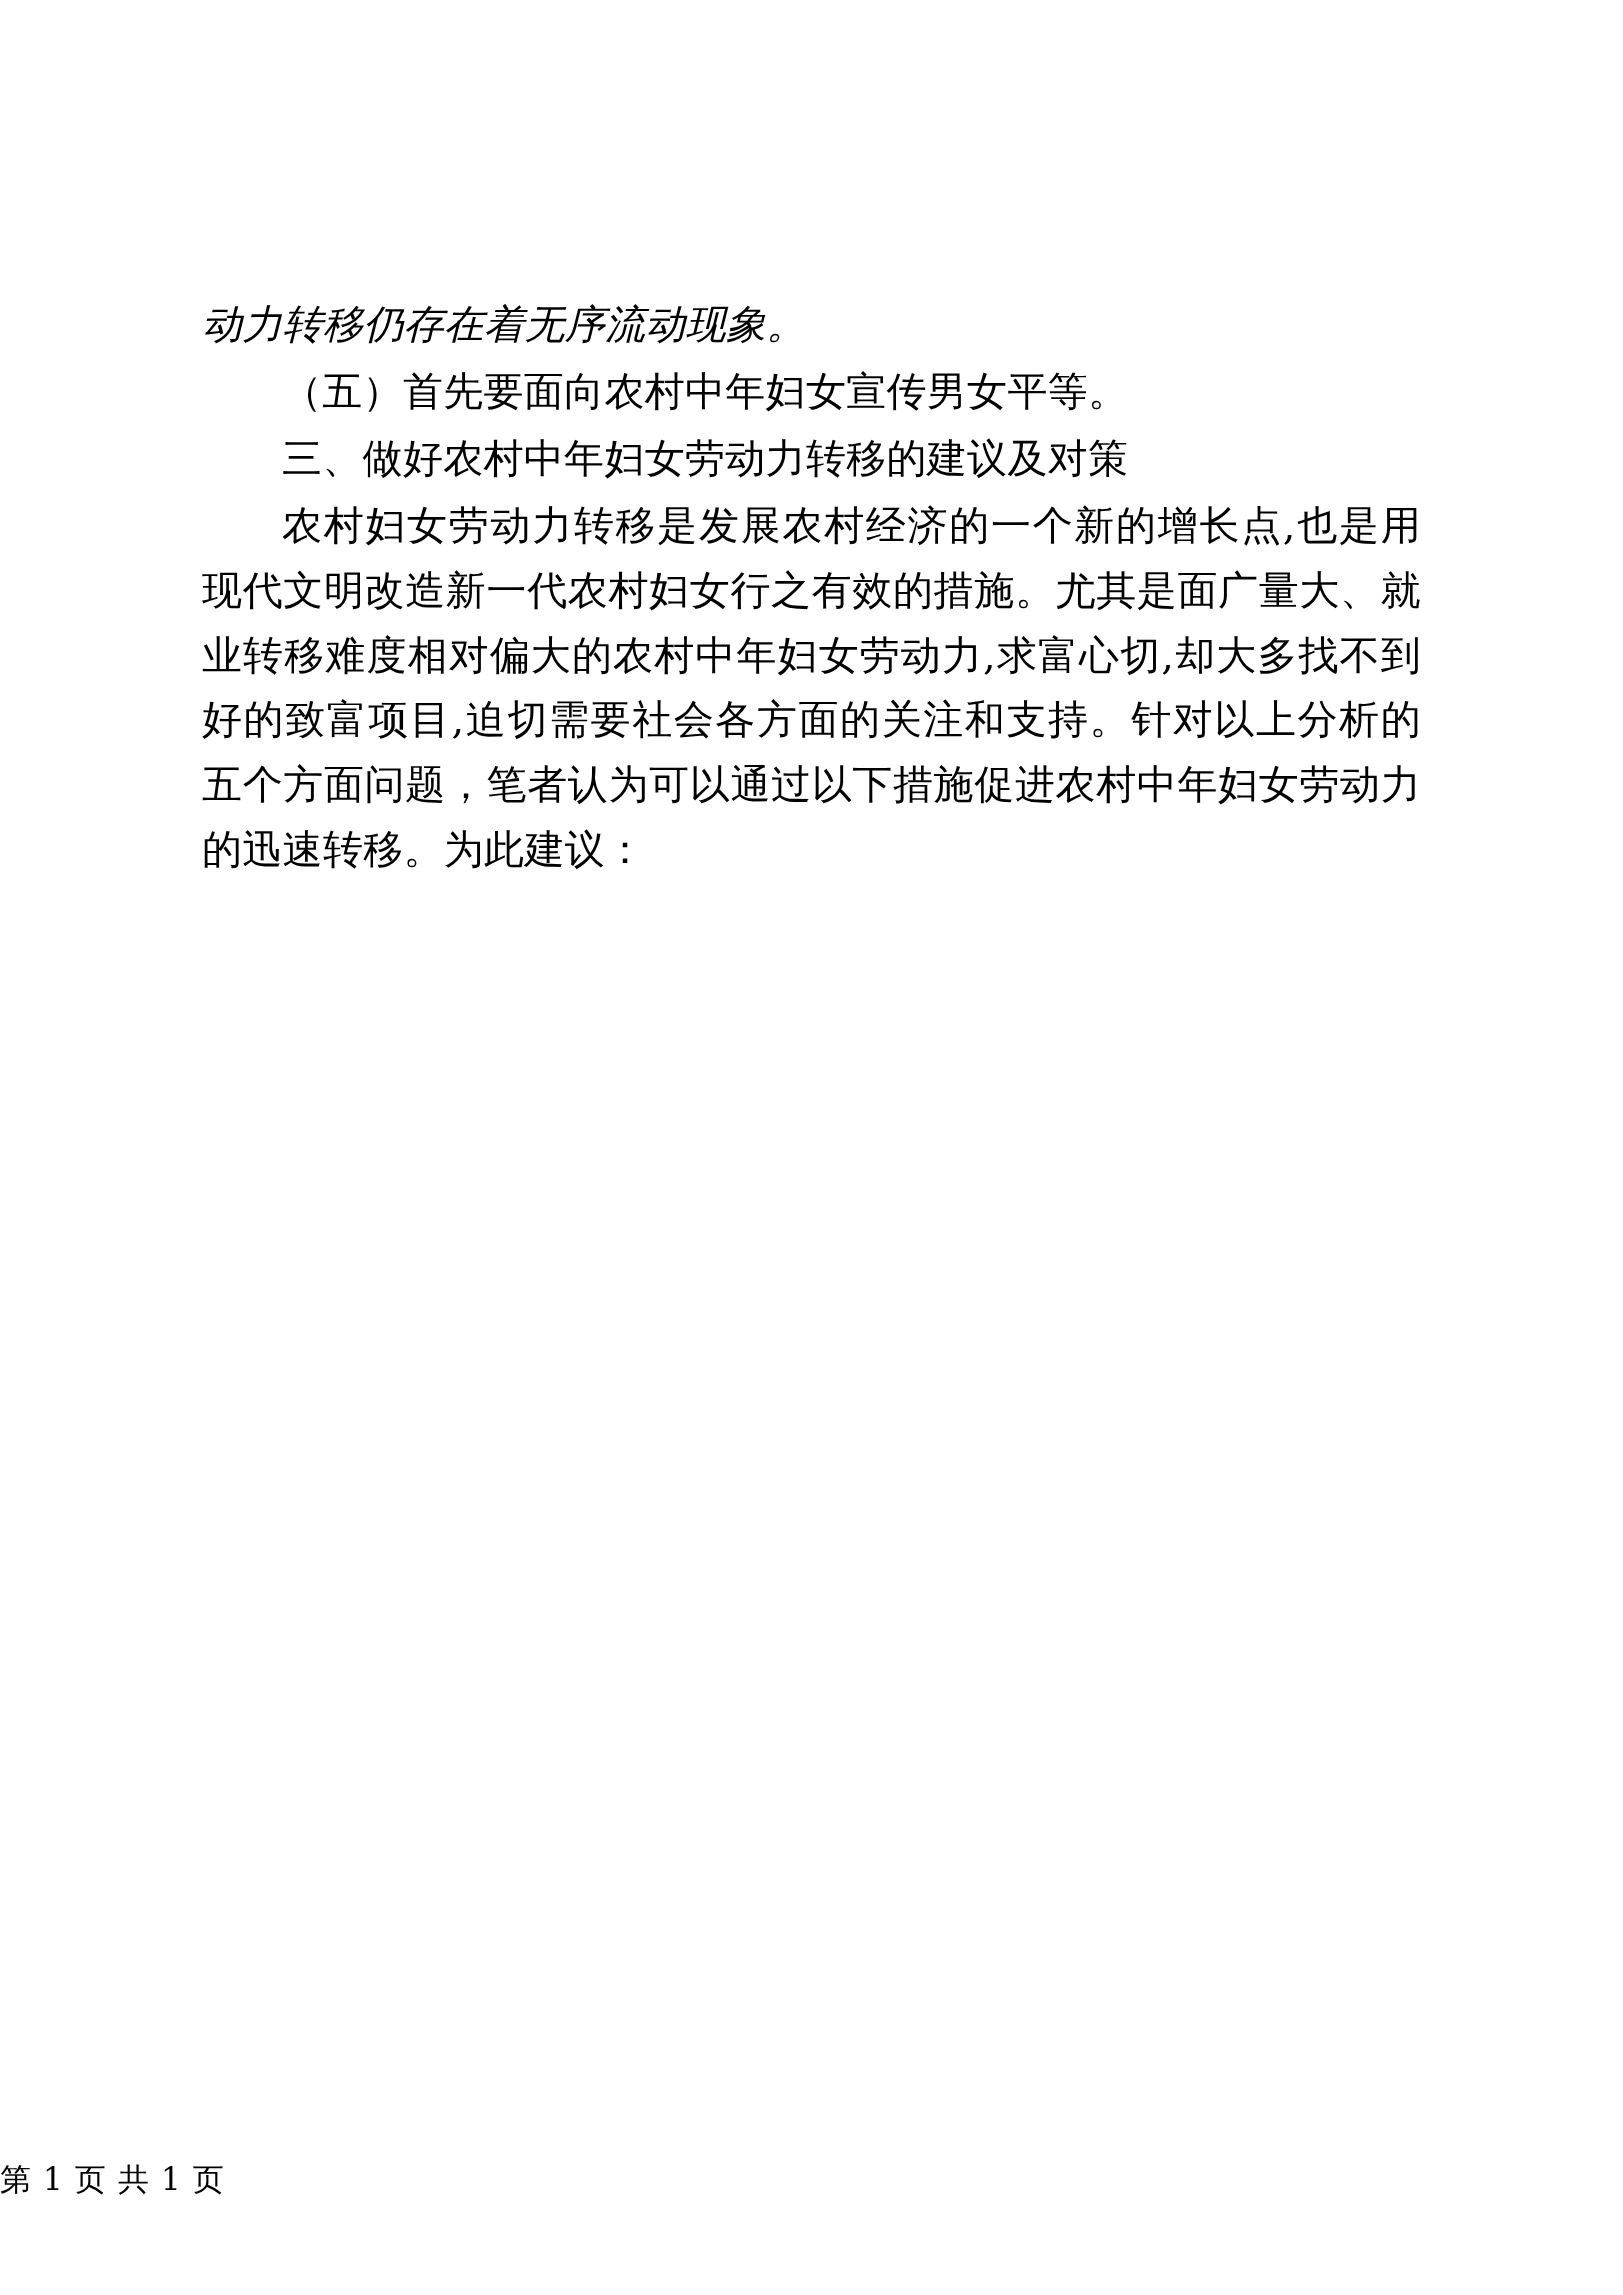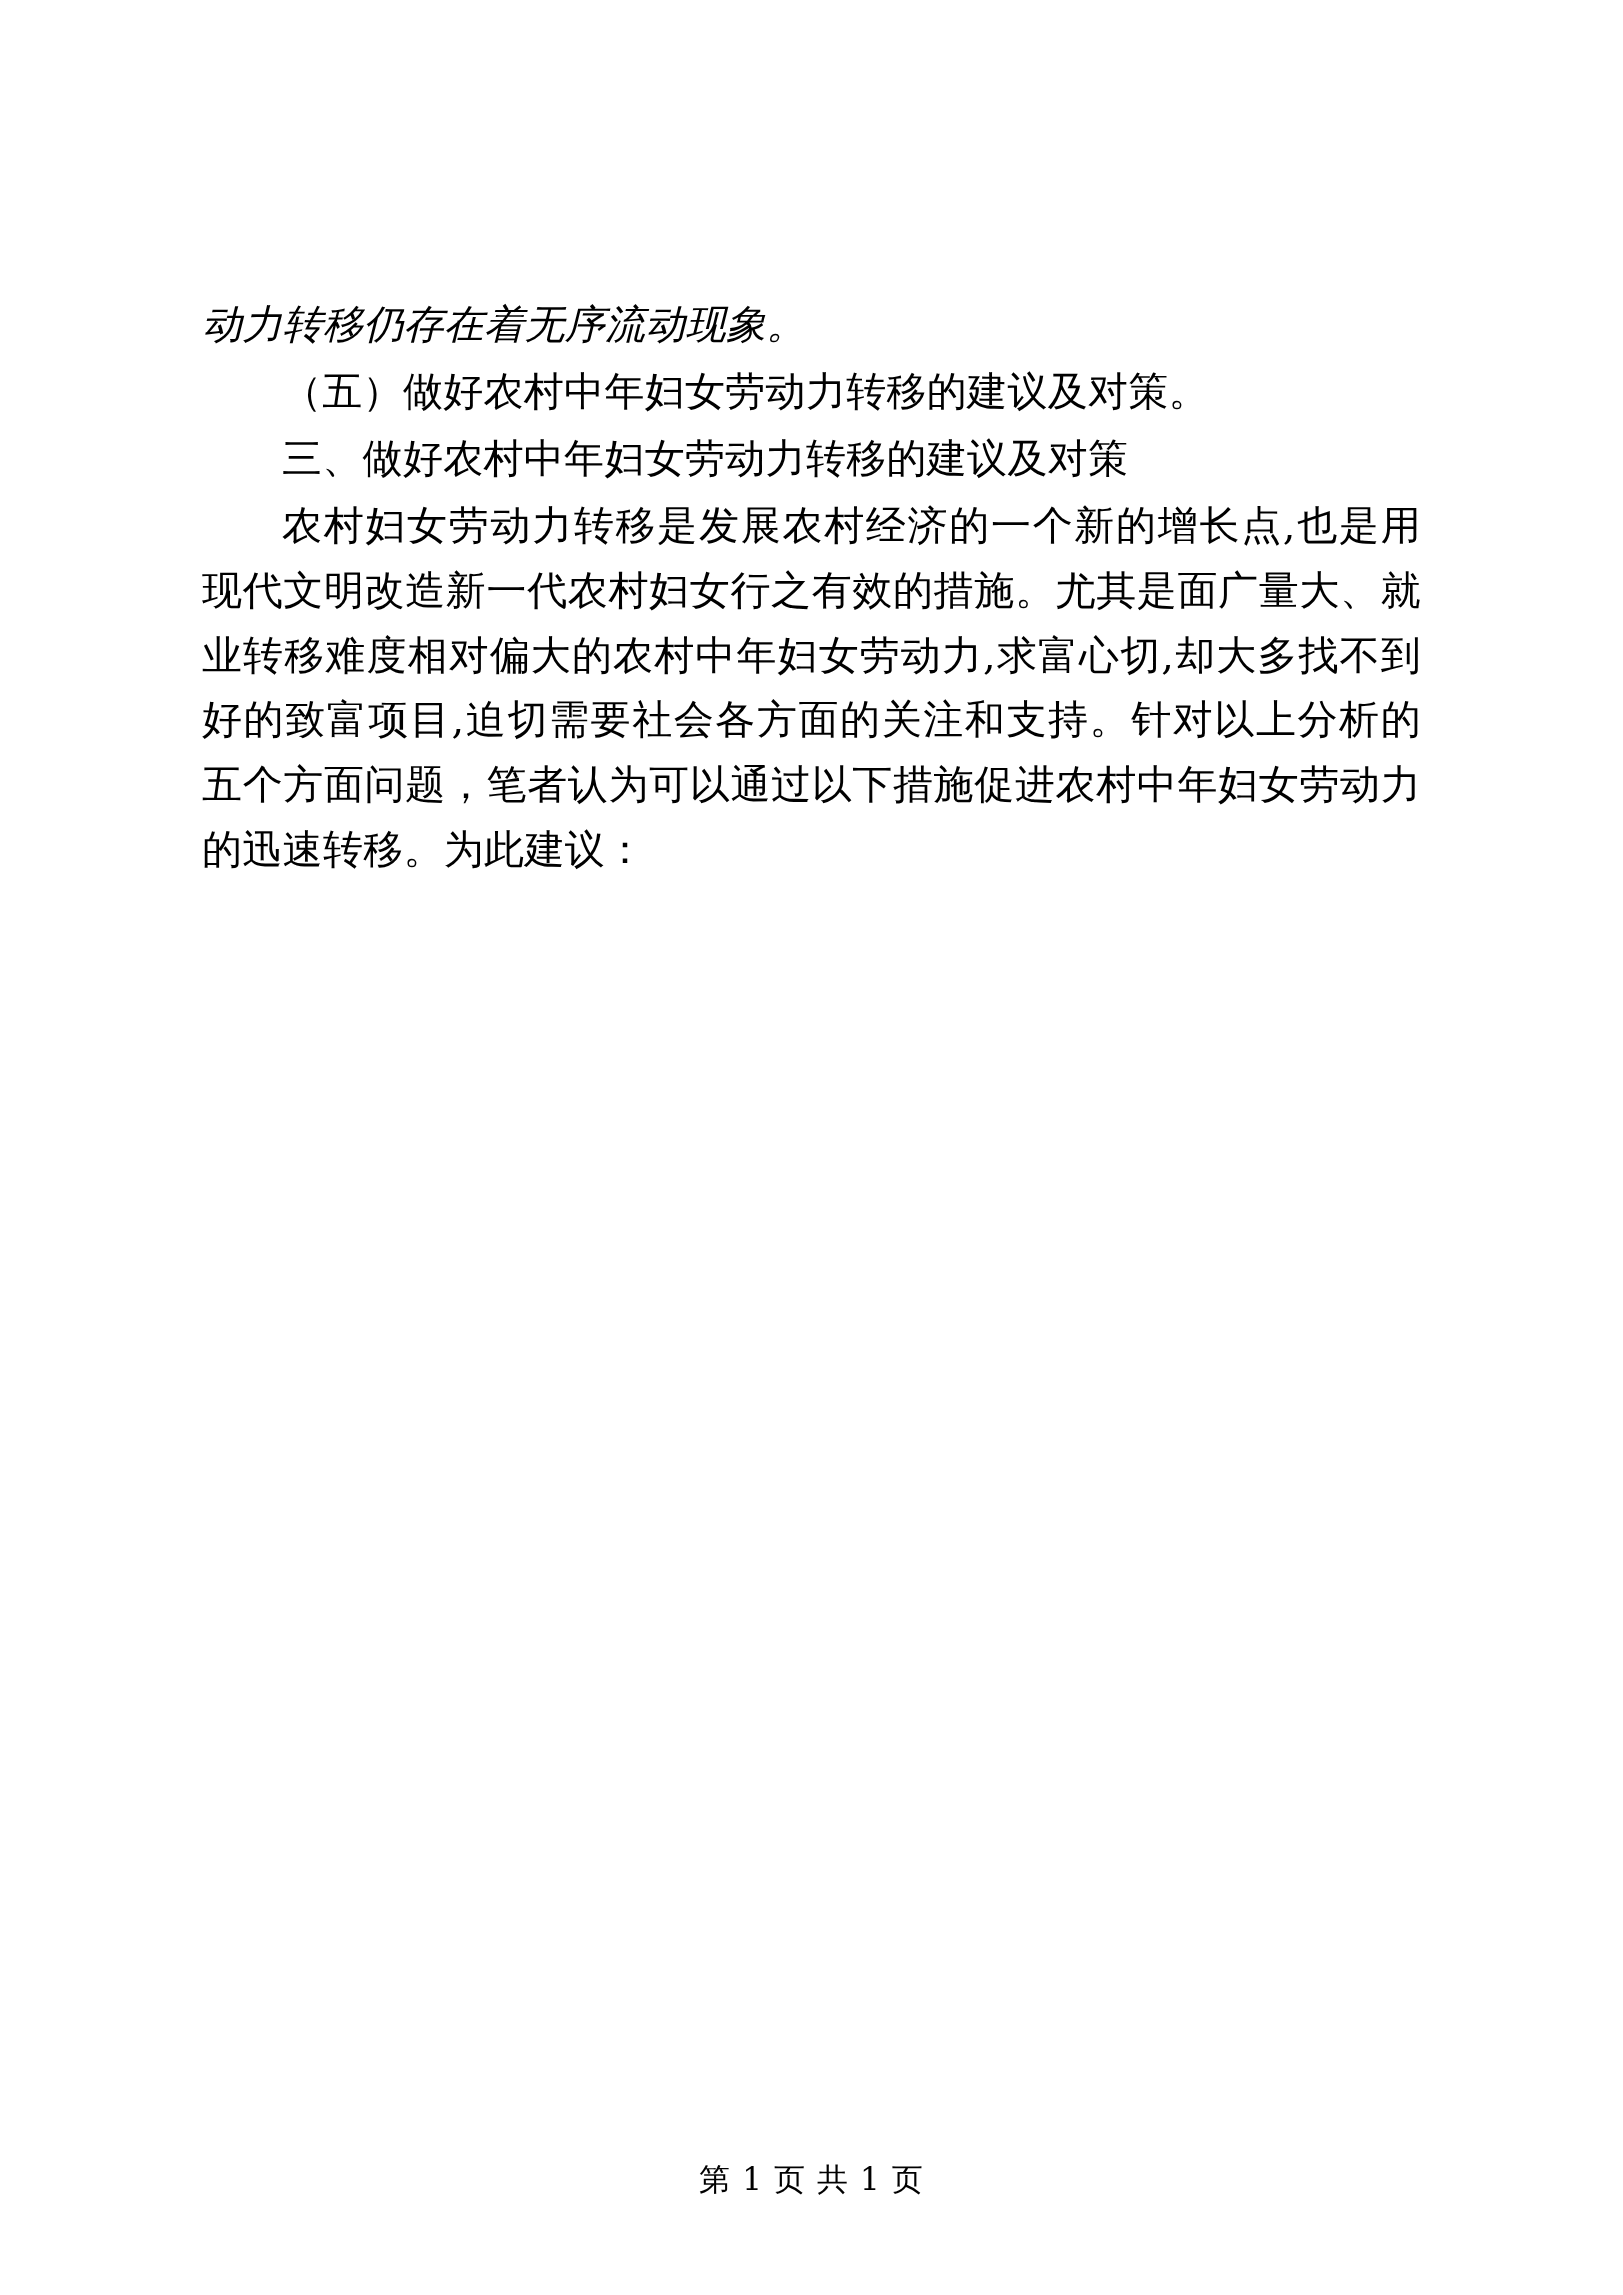--- a/index.html
+++ b/index.html
@@ -38,32 +38,32 @@
     font-style: italic;
   }
   .doc-body p.heading {
     text-indent: 2em;
   }
   .footer {
     position: absolute;
     left: 0;
     right: 0;
     bottom: 94px;
-    text-align: center;
+    text-align: left;
     font-size: 31px;
     letter-spacing: 1.1px;
     color: #000;
     font-family: "DejaVu Serif", "Liberation Serif", serif;
   }
 </style>
 </head>
 <body>
 
 <div class="page">
   <div class="doc-body">
     <p class="no-indent">动力转移仍存在着无序流动现象。</p>
-    <p>（五）做好农村中年妇女劳动力转移的建议及对策。</p>
+    <p>（五）首先要面向农村中年妇女宣传男女平等。</p>
     <p class="heading">三、做好农村中年妇女劳动力转移的建议及对策</p>
     <p>农村妇女劳动力转移是发展农村经济的一个新的增长点,也是用现代文明改造新一代农村妇女行之有效的措施。尤其是面广量大、就业转移难度相对偏大的农村中年妇女劳动力,求富心切,却大多找不到好的致富项目,迫切需要社会各方面的关注和支持。针对以上分析的五个方面问题，笔者认为可以通过以下措施促进农村中年妇女劳动力的迅速转移。为此建议：</p>
   </div>
   <div class="footer">第 1 页  共 1 页</div>
 </div>
 
 
 </body></html>

